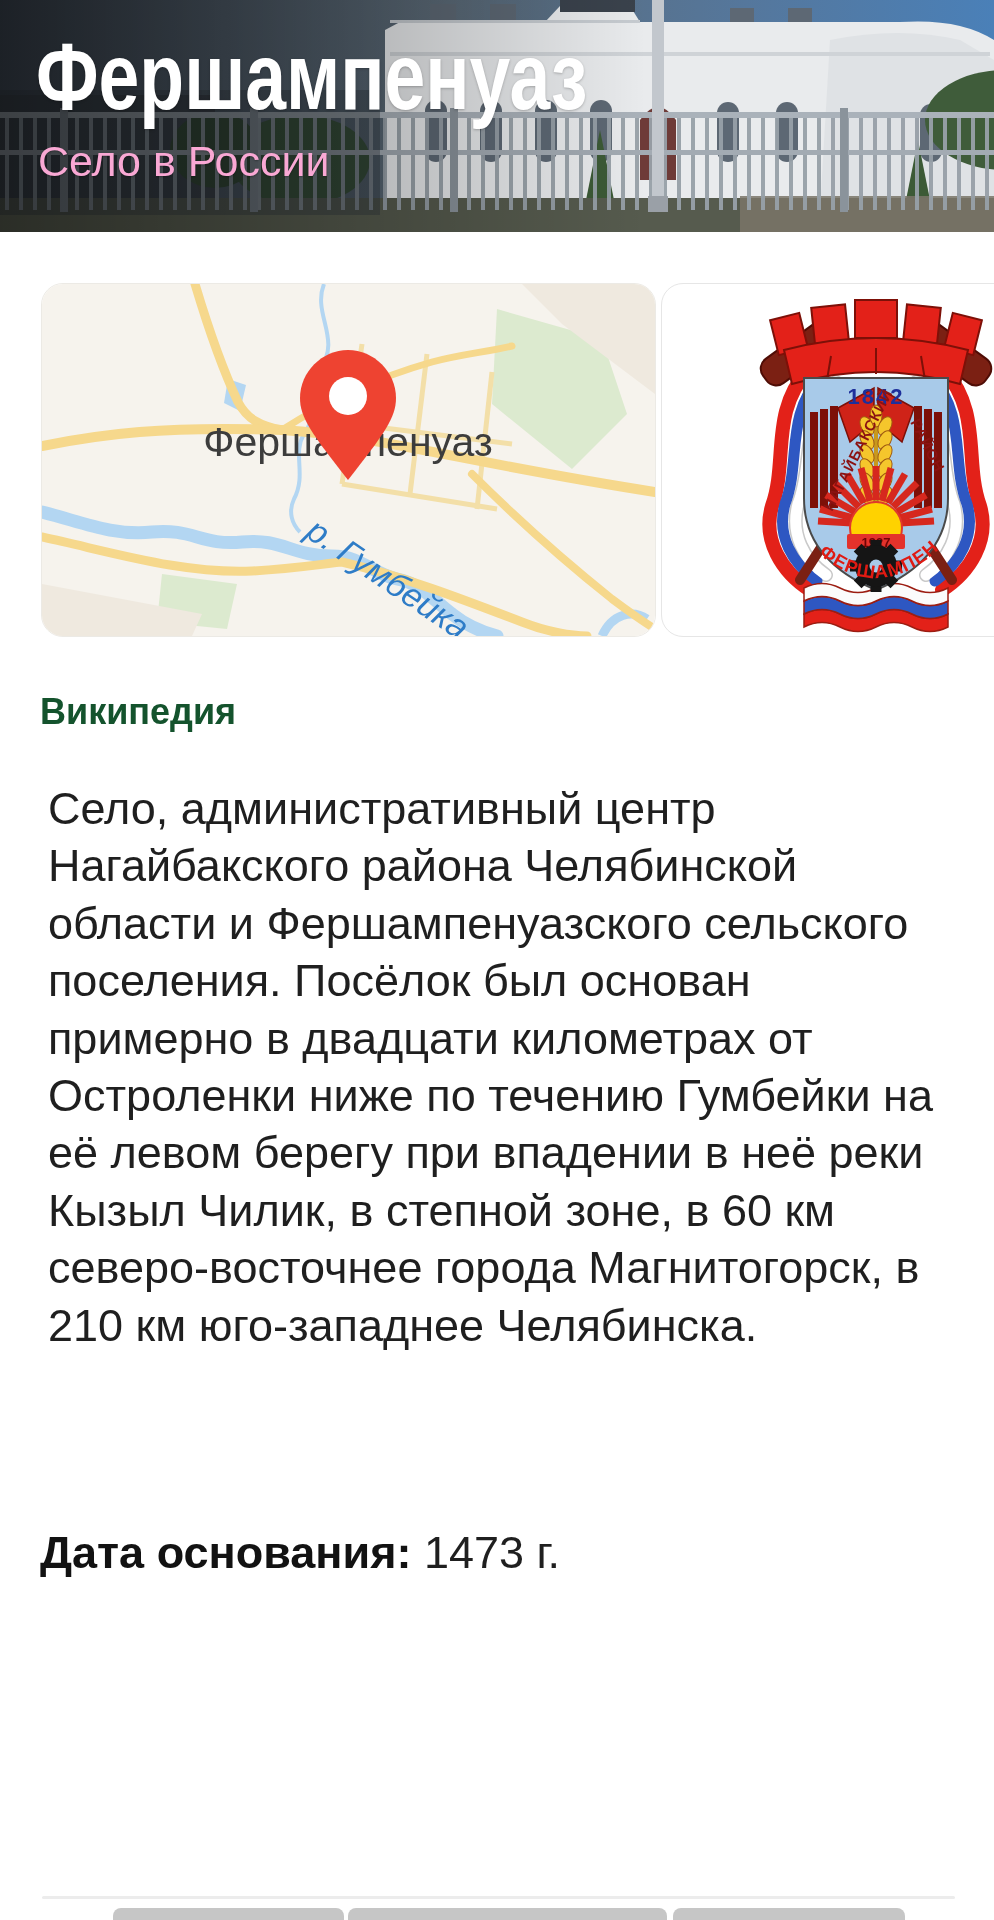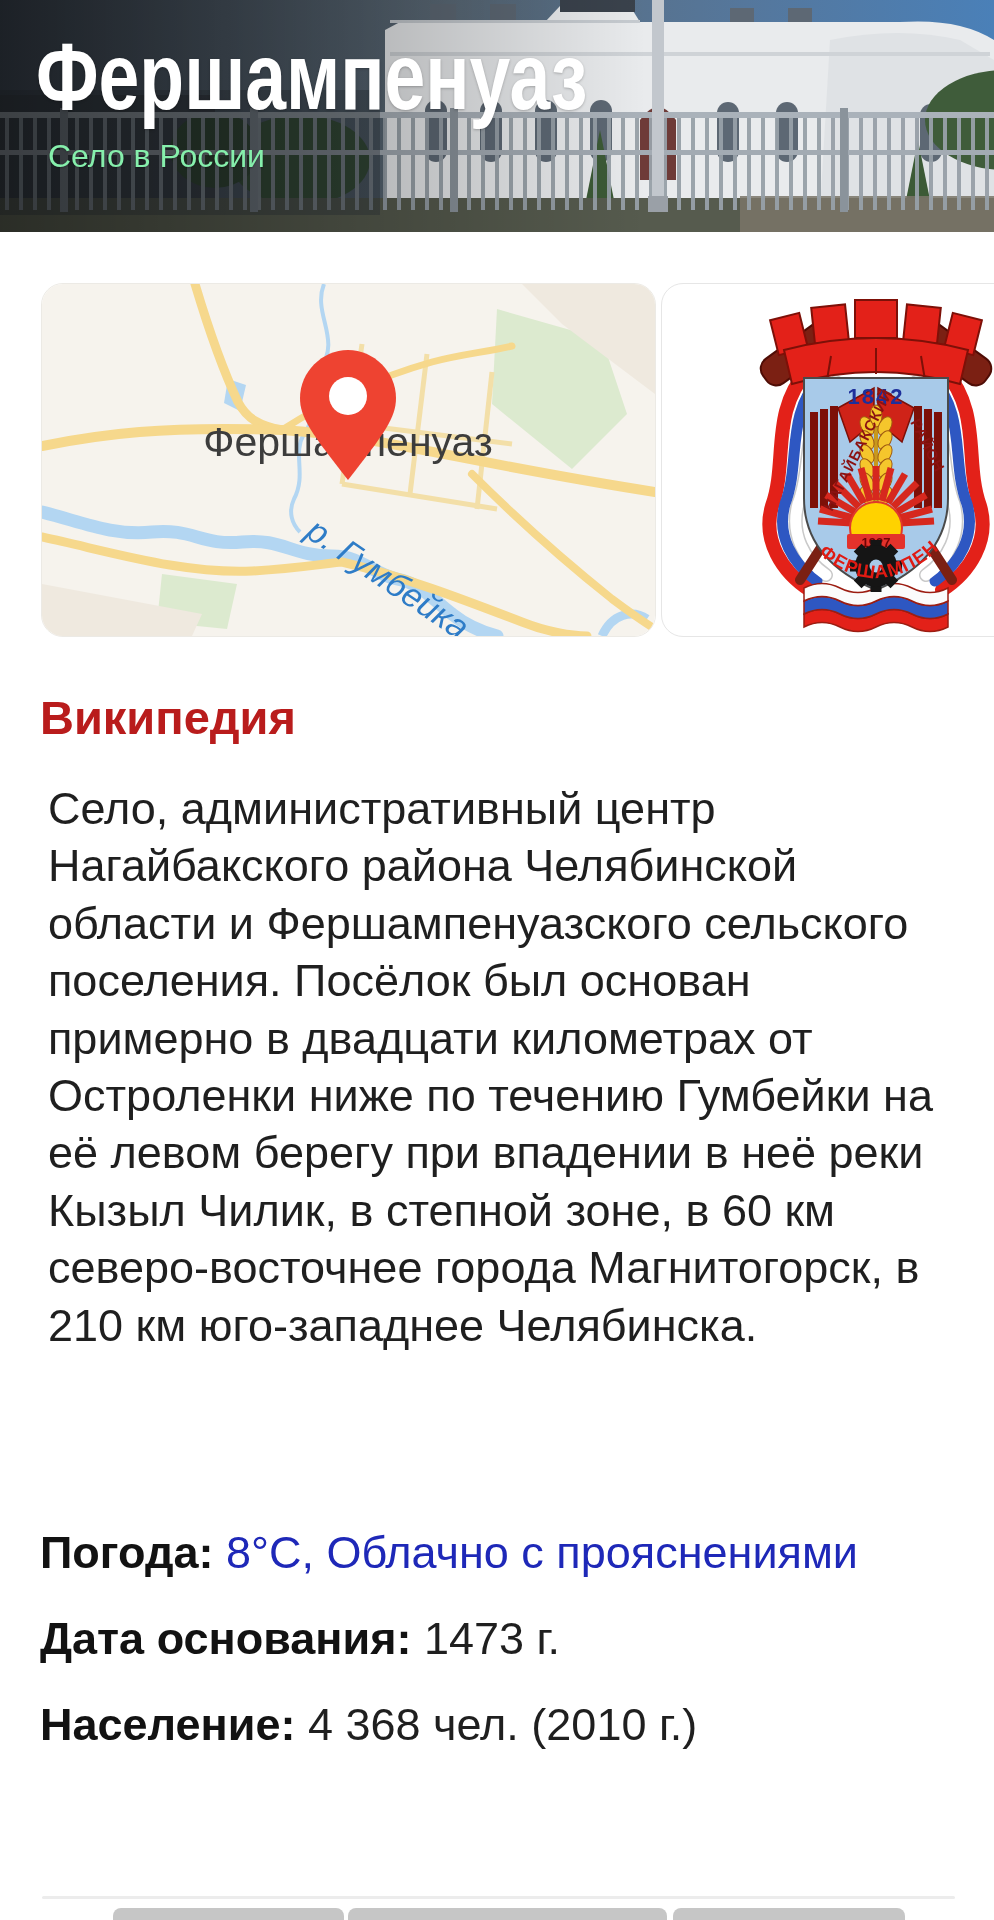--- a/index.html
+++ b/index.html
@@ -9,31 +9,31 @@
   }
   
   .photo{position:absolute;left:0;top:0;width:994px;height:232px;overflow:hidden;background:#47535f;}
   .photo svg{position:absolute;left:0;top:0;}
   .hero-title{
     position:absolute;left:36px;top:30px;color:#fff;font-size:94px;font-weight:700;
     transform:scaleX(.78);transform-origin:left top;white-space:nowrap;line-height:1;
     text-shadow:0 1px 3px rgba(0,0,0,.25);
   }
   .hero-subtitle{
-    position:absolute;left:48px;top:140px;color:#86efac;font-size:32px;font-weight:400;
+    position:absolute;left:38px;top:140px;color:#f9a8d4;font-size:43px;font-weight:400;
     line-height:1;text-shadow:0 1px 2px rgba(0,0,0,.3);
   }
   
   .card{position:absolute;top:283px;height:352px;border-radius:22px;overflow:hidden;background:#fff;}
   .map-card{left:41px;width:613px;border:1px solid #eceae5;}
   .coat-card{left:661px;width:360px;border:1px solid #e6e6e6;}
   .map-card svg,.coat-card svg{display:block;}
   
   .wiki-heading{
-    position:absolute;left:40px;top:692px;font-size:47px;font-weight:700;color:#b91c1c;line-height:1.1;
+    position:absolute;left:40px;top:692px;font-size:36px;font-weight:700;color:#14532d;line-height:1.1;
   }
   .wiki-paragraph{
     position:absolute;left:48px;top:780px;width:885px;font-size:45px;line-height:57.4px;color:#1f1f1f;
   }
   
   .facts{position:absolute;left:40px;top:1524px;width:915px;}
   .fact-row{font-size:45px;line-height:57px;color:#1f1f1f;margin-bottom:29px;}
   .fact-label{font-weight:700;color:#121212;}
   .fact-link{color:#1e28b8;}
   
@@ -280,29 +280,21 @@
       </text>
     </g>
   </svg>
 </div>
 
 <div class="wiki-heading">Википедия</div>
 <div class="wiki-paragraph">Село, административный центр Нагайбакского района Челябинской области и Фершампенуазского сельского поселения. Посёлок был основан примерно в двадцати километрах от Остроленки ниже по течению Гумбейки на её левом берегу при впадении в неё реки Кызыл Чилик, в степной зоне, в 60 км северо-восточнее города Магнитогорск, в 210 км юго-западнее Челябинска.</div>
 
 <div class="facts">
   <div class="fact-row">
-    <span class="fact-label">Погода:</span>
-    <span class="fact-link">8°C, Облачно с прояснениями</span>
-  </div>
-  <div class="fact-row">
     <span class="fact-label">Дата основания:</span>
     <span>1473 г.</span>
-  </div>
-  <div class="fact-row">
-    <span class="fact-label">Население:</span>
-    <span>4 368 чел. (2010 г.)</span>
   </div>
 </div>
 
 <div class="divider"></div>
 <div class="peek-bar b1"></div>
 <div class="peek-bar b2"></div>
 <div class="peek-bar b3"></div>
 
 </body></html>

